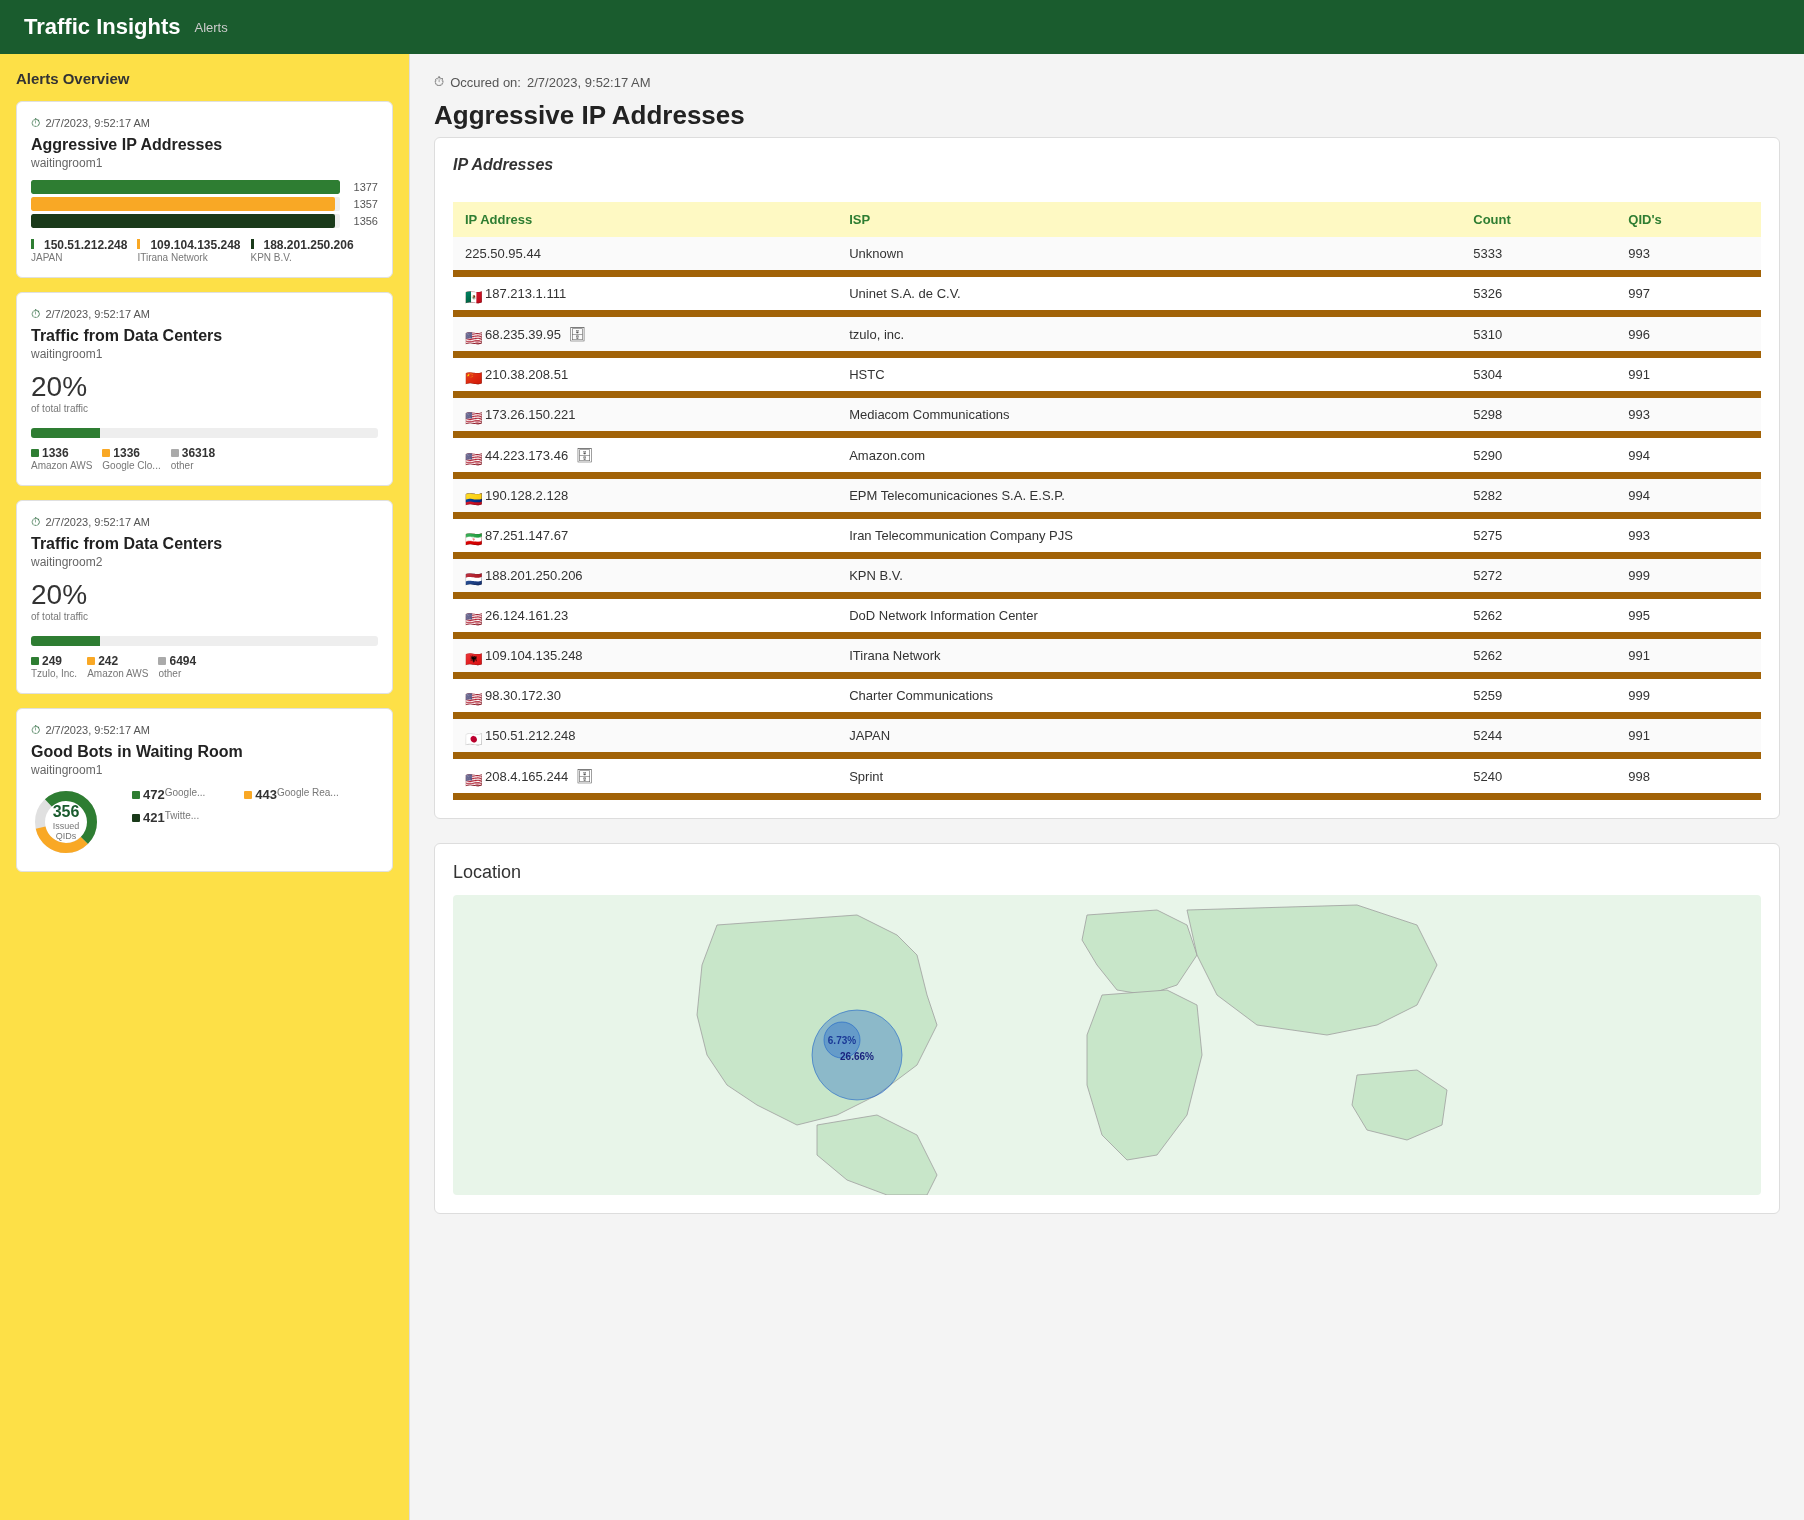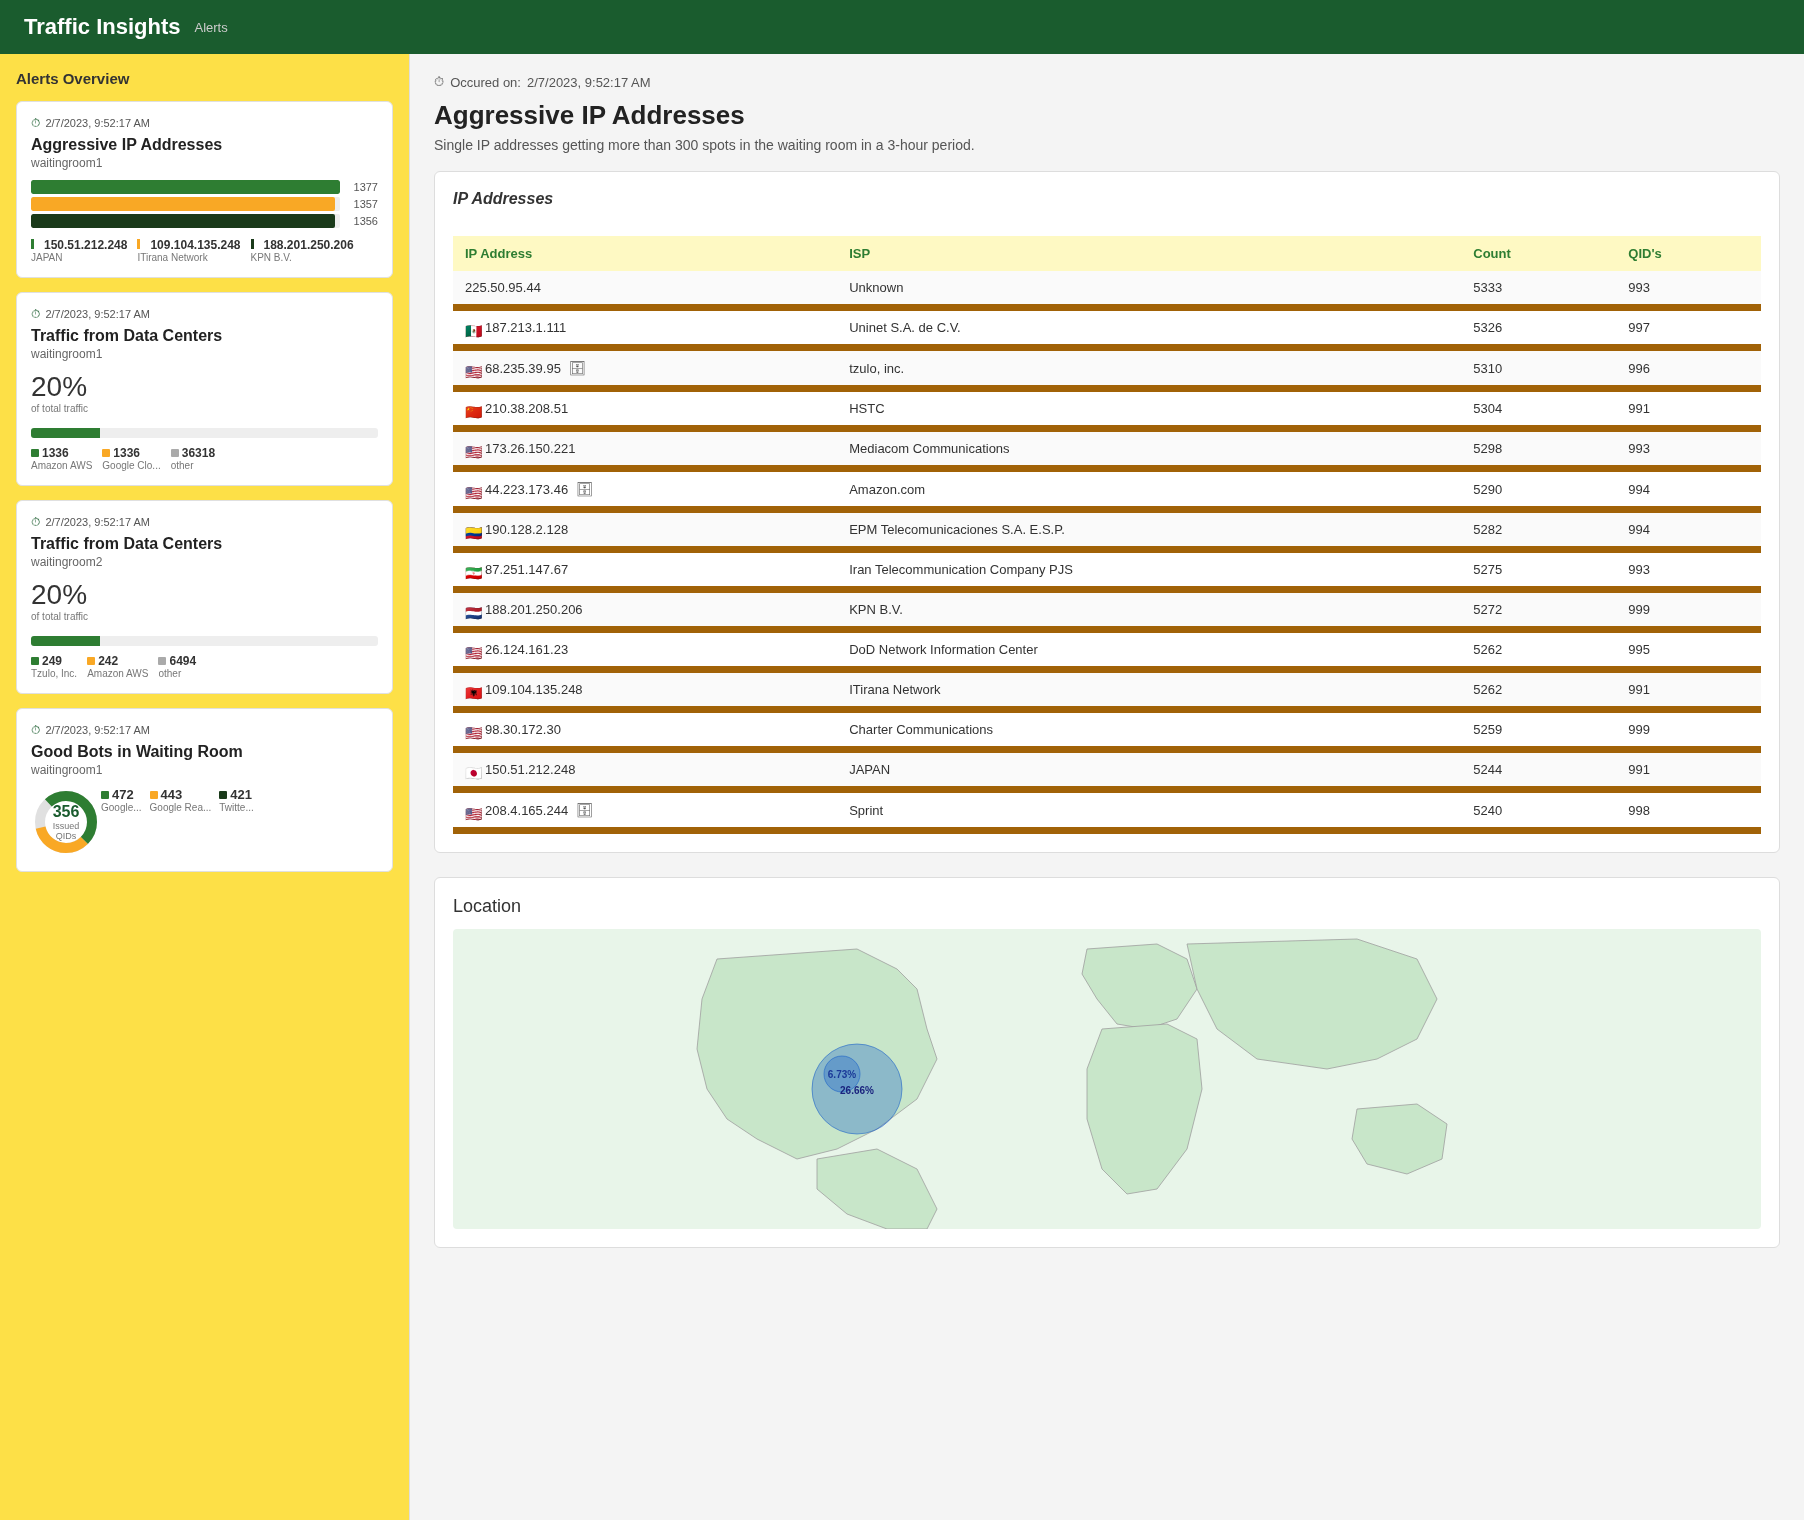--- a/index.html
+++ b/index.html
@@ -84,21 +84,21 @@
     .legend-lbl { color: #777; }
     .leg-dot { width: 8px; height: 8px; border-radius: 1px; display: inline-block; margin-right: 3px; }
 
     
     .donut-row { display: flex; align-items: flex-start; gap: 0; }
     .donut-wrap { position: relative; width: 70px; height: 70px; }
     .donut-center { position: absolute; top: 50%; left: 50%; transform: translate(-50%, -50%); text-align: center; }
     .donut-num { font-size: 16px; font-weight: bold; color: #1a5c2e; }
     .donut-sub { font-size: 9px; color: #777; }
     .donut-legend { display: flex; gap: 8px; flex-wrap: wrap; }
-    .donut-leg-item { display: flex; flex-direction: column; font-size: 10px; }
+    .donut-leg-item { display: flex; flex-direction: row; font-size: 10px; margin-left: 31px; }
     .donut-leg-val { font-weight: bold; font-size: 13px; }
 
     
     .content {
       flex: 1;
       overflow-y: auto;
       padding: 20px 24px;
       background: #f4f4f4;
     }
     .occurred { display: flex; align-items: center; gap: 6px; font-size: 13px; color: #555; margin-bottom: 10px; }
@@ -303,21 +303,20 @@
 
   </div>
 
   <div class="content">
     <div class="occurred">
       <span>⏱</span>
       <span>Occured on:</span>
       <span>2/7/2023, 9:52:17 AM</span>
     </div>
     <h2>Aggressive IP Addresses</h2>
-    <div class="subtitle">Single IP addresses getting more than 300 spots in the waiting room in a 3-hour period.</div>
 
     <div class="table-card">
       <h3>IP Addresses</h3>
       <table>
         <thead>
           <tr>
             <th>IP Address</th>
             <th>ISP</th>
             <th>Count</th>
             <th>QID's</th>

